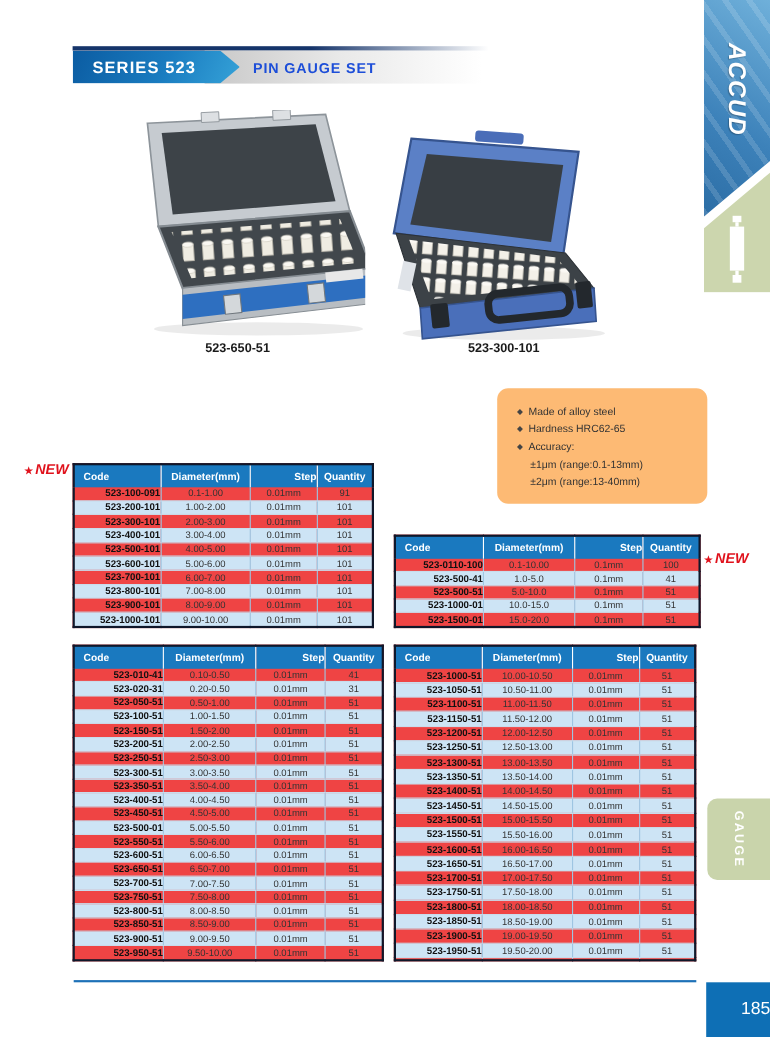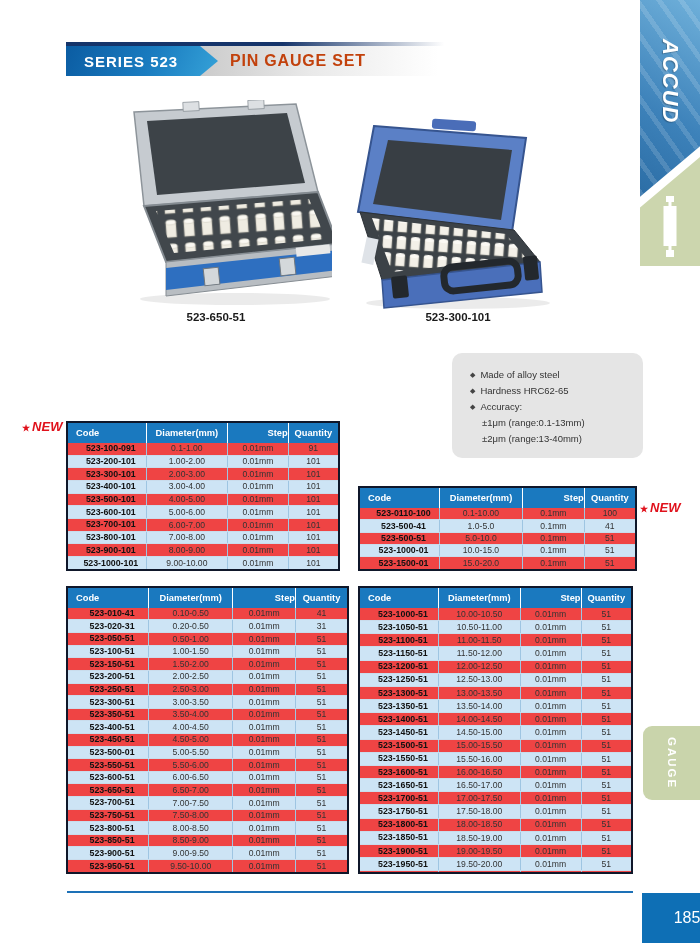--- a/index.html
+++ b/index.html
@@ -11,21 +11,21 @@
   .navy-line{position:absolute;top:0;left:0;width:100%;height:4px;
              background:linear-gradient(to right,#15346a 55%,rgba(21,52,106,0) 96%);}
   .gray-bar{position:absolute;top:4px;left:120px;right:0;height:30px;
             background:linear-gradient(to right,#c7c7c7 0%,#e9e9e9 45%,rgba(245,245,245,0) 92%);}
   .blue-arrow{position:absolute;top:4px;left:0;width:152px;height:30px;
               background:linear-gradient(115deg,#0b5ca2 0%,#1a7cc0 55%,#35a2d8 100%);
               clip-path:polygon(0 0,134px 0,100% 50%,134px 100%,0 100%);
               display:flex;align-items:center;}
   .blue-arrow span{color:#fff;font-weight:bold;font-size:15px;letter-spacing:1px;margin-left:18px;}
   .page-title{position:absolute;top:4px;left:164px;height:30px;display:flex;align-items:center;
-              font-weight:bold;font-size:16px;color:#c2410c;letter-spacing:0.8px;}
+              font-weight:bold;font-size:13px;color:#1d4ed8;letter-spacing:0.8px;}
 
   
   .corner-banner{position:absolute;right:0;top:0;width:60px;height:266px;}
   .cb-blue{position:absolute;left:0;top:0;width:100%;height:100%;
            background:linear-gradient(210deg,#6fb0da 0%,#3d82ba 45%,#1f5e96 100%);
            clip-path:polygon(0 0,100% 0,100% 55%,0 74%);}
   .cb-streaks{position:absolute;left:0;top:0;width:100%;height:74%;
               background:repeating-linear-gradient(55deg,rgba(255,255,255,0.14) 0 5px,rgba(255,255,255,0) 5px 18px);
               clip-path:polygon(0 0,100% 0,100% 74%,0 100%);}
   .accud-text{position:absolute;top:68px;left:-12px;width:84px;text-align:center;
@@ -36,21 +36,21 @@
   .pin-icon{position:absolute;left:22px;top:196px;}
 
   
   .fig1{position:absolute;left:100px;top:100px;width:232px;height:208px;}
   .fig2{position:absolute;left:348px;top:110px;width:220px;height:200px;}
   .caption{position:absolute;text-align:center;font-weight:bold;font-size:11.5px;color:#1a1a1a;}
   .caption1{left:100px;top:311px;width:232px;}
   .caption2{left:348px;top:311px;width:220px;}
 
   
-  .features{position:absolute;left:452px;top:353px;width:191px;height:105px;background:#e5e5e5;
+  .features{position:absolute;left:452px;top:353px;width:191px;height:105px;background:#fdba74;
             border-radius:10px;box-sizing:border-box;padding:16px 8px 0 18px;}
   .feature-line{display:flex;align-items:center;font-size:9.5px;color:#333;margin-bottom:5px;}
   .bullet{font-size:7px;color:#444;margin-right:5px;line-height:1;}
   .feature-sub{margin-left:12px;font-size:9.5px;color:#333;margin-bottom:5px;}
 
   
   .new-badge{position:absolute;color:#e0121c;font-weight:bold;font-style:italic;font-size:13px;
              display:flex;align-items:center;}
   .new-star{font-size:9px;font-style:normal;margin-right:2px;margin-top:2px;}
   .new-left{left:22px;top:419px;}
@@ -58,21 +58,21 @@
 
   
   table.spec{position:absolute;border-collapse:collapse;table-layout:fixed;background:#ef4444;
              border:2px solid #0f172a;font-size:8.6px;color:#333;}
   .spec th{background:#1a79bf;color:#fff;font-size:9.3px;font-weight:bold;height:20px;
            border-right:1px solid #fff;text-align:center;padding:0;}
   .spec th:first-child{text-align:left;padding-left:8px;}
   .spec th:last-child{border-right:none;}
   .spec td{border-right:1px solid #9ec5e2;border-bottom:1px solid #c9dcec;text-align:center;
            padding:0;line-height:1;}
-  .spec td:first-child{text-align:center;padding-left:8px;font-weight:bold;color:#111;font-size:8.8px;}
+  .spec td:first-child{text-align:right;padding-left:8px;font-weight:bold;color:#111;font-size:8.8px;}
   .spec td:last-child{border-right:none;}
   .spec tr:last-child td{border-bottom:none;}
   .spec tr.alt td{background:#cde4f5;}
   .spec th:nth-child(1){width:27%;}
   .spec th:nth-child(2){width:31%;}
   .spec th:nth-child(3){width:23%;text-align:right;}
   .spec th:nth-child(4){width:19%;}
   #tbl-1{left:66px;top:421px;width:274px;height:150px;}
   #tbl-2{left:358px;top:486px;width:279px;height:85px;}
   #tbl-3{left:66px;top:586px;width:283px;height:288px;}

